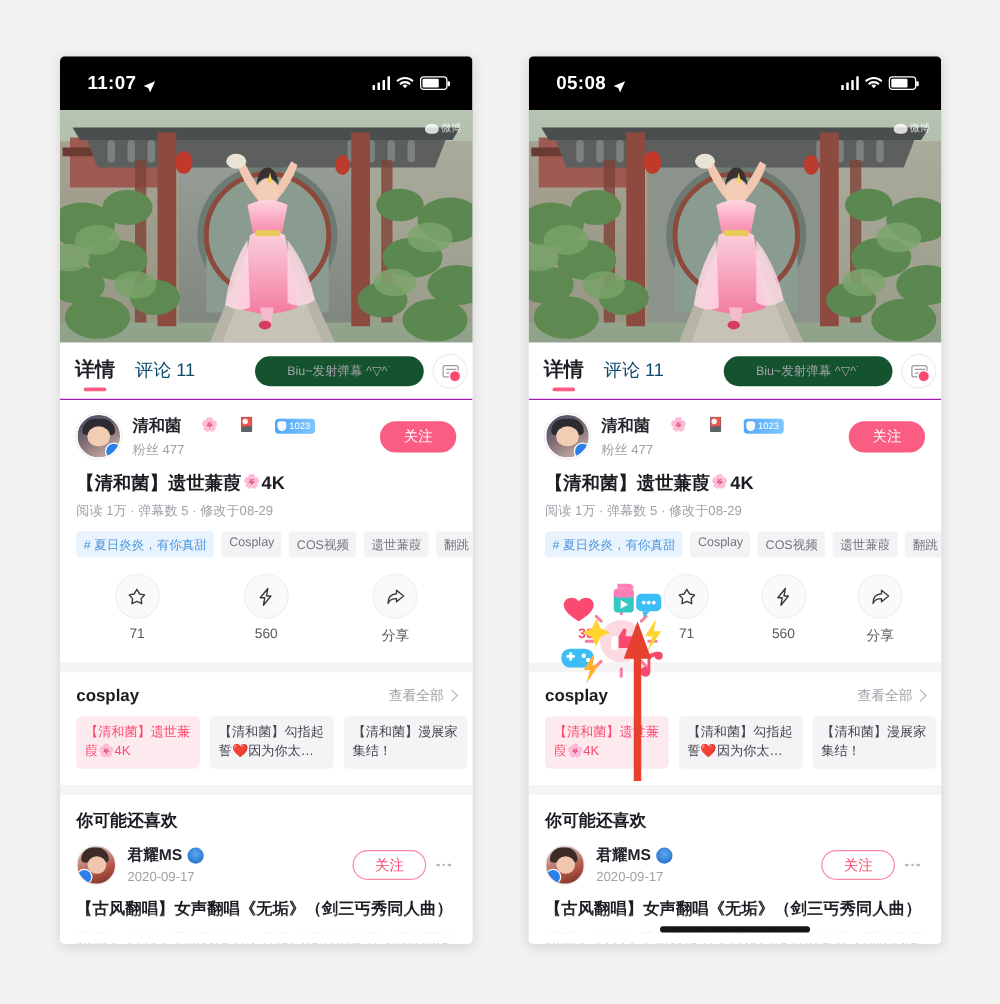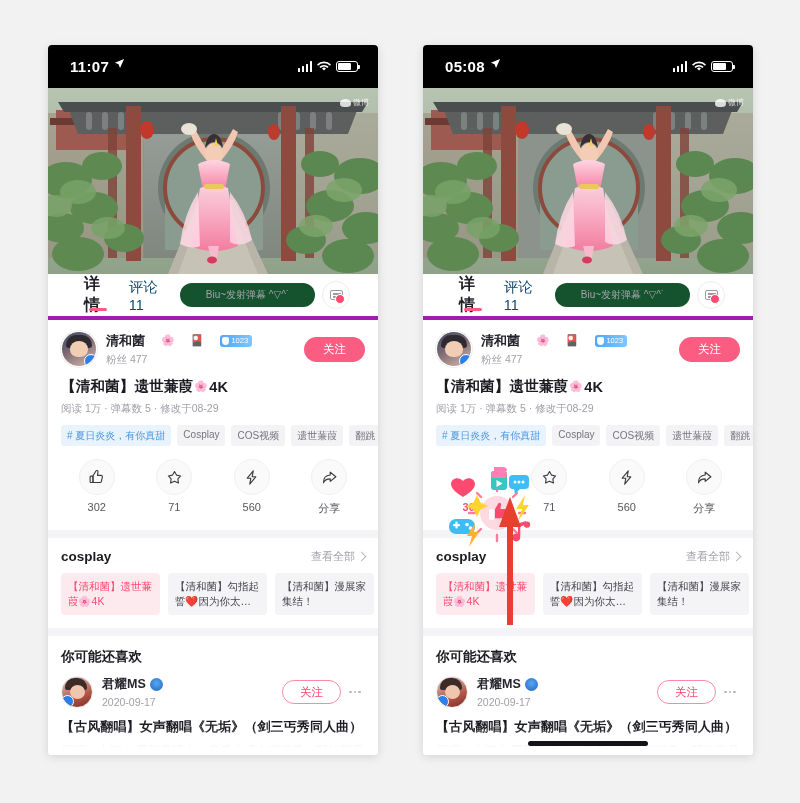--- a/index.html
+++ b/index.html
@@ -19,21 +19,21 @@
   }
   .phone.left{left:48px;}
   .phone.right{left:423px;}
 
   
   .statusbar{
     position:relative;height:43px;background:#000;color:#fff;
     display:flex;align-items:center;justify-content:space-between;
     padding:0 20px 0 22px;box-sizing:border-box;
   }
-  .st-time{font-size:15px;font-weight:bold;letter-spacing:.3px;display:flex;align-items:flex-start;gap:5px;}
+  .st-time{font-size:15px;font-weight:bold;letter-spacing:.3px;display:flex;align-items:flex-end;gap:5px;}
   .st-loc{display:inline-block;}
   .st-right{display:flex;align-items:center;gap:5px;}
   .sig{display:flex;align-items:flex-end;gap:1.5px;height:11px;}
   .sig i{display:block;width:2.5px;background:#fff;border-radius:.5px;}
   .sig i:nth-child(1){height:4px;}
   .sig i:nth-child(2){height:6px;}
   .sig i:nth-child(3){height:8.5px;}
   .sig i:nth-child(4){height:11px;}
   .batt{width:22px;height:11px;border:1.3px solid #fff;border-radius:3px;position:relative;box-sizing:border-box;padding:1.3px;}
   .batt::after{content:"";position:absolute;right:-3.2px;top:3px;width:1.8px;height:4px;background:#fff;border-radius:0 1px 1px 0;}
@@ -41,21 +41,21 @@
 
   
   .video{position:relative;height:186px;overflow:hidden;background:#3a4a33;}
   .video svg{display:block;width:100%;height:100%;}
   .video-logo{position:absolute;right:9px;top:9px;color:rgba(255,255,255,.82);font-size:8px;display:flex;align-items:center;gap:2px;}
   .video-logo .lg{width:11px;height:8px;border-radius:50% 50% 40% 40%;background:rgba(255,255,255,.8);display:inline-block;}
 
   
   .tabbar{
     position:relative;height:46px;display:flex;align-items:center;
-    background:#fff;border-bottom:4px solid #a21caf;padding:0 28px;box-sizing:border-box;
+    background:#fff;border-bottom:1px solid #a21caf;padding:0 4px;box-sizing:border-box;
   }
   .tab{font-size:14.5px;color:#0c4a6e;padding:0 8px;position:relative;height:46px;display:flex;align-items:center;}
   .tab.active{color:#1f1f26;font-weight:bold;font-size:16px;}
   .tab.active::after{
     content:"";position:absolute;left:50%;transform:translateX(-50%);bottom:7px;
     width:18px;height:3px;border-radius:2px;background:#fb5c82;
   }
   .danmaku{
     margin-left:auto;display:flex;align-items:center;gap:7px;
   }
@@ -371,29 +371,20 @@
         <div class="tags">
           <span class="tag blue"># 夏日炎炎，有你真甜</span>
           <span class="tag">Cosplay</span>
           <span class="tag">COS视频</span>
           <span class="tag">遗世蒹葭</span>
           <span class="tag">翻跳</span>
 
         </div>
 
         <div class="actions">
-          <div class="act">
-            <span class="circle">
-              <svg width="17" height="17" viewBox="0 0 24 24" fill="none" stroke="#3b3b42" stroke-width="1.6" stroke-linejoin="round">
-                <path d="M7 10v9H4a1 1 0 0 1-1-1v-7a1 1 0 0 1 1-1z"></path>
-                <path d="M7 10l4.2-7.2a1.6 1.6 0 0 1 2.9 1.1L13.4 9h5.1a1.8 1.8 0 0 1 1.8 2.2l-1.4 6.4A2 2 0 0 1 17 19H7z"></path>
-              </svg>
-            </span>
-            <span class="lbl">302</span>
-          </div>
           <div class="act">
             <span class="circle">
               <svg width="17" height="17" viewBox="0 0 24 24" fill="none" stroke="#3b3b42" stroke-width="1.6" stroke-linejoin="round">
                 <path d="M12 3.5l3 5.2 5.6 1.1-3.8 4.2.7 5.7-5.5-2.5-5.5 2.5.7-5.7L3.4 9.8 9 8.7z"></path>
               </svg>
             </span>
             <span class="lbl">71</span>
           </div>
           <div class="act">
             <span class="circle">

